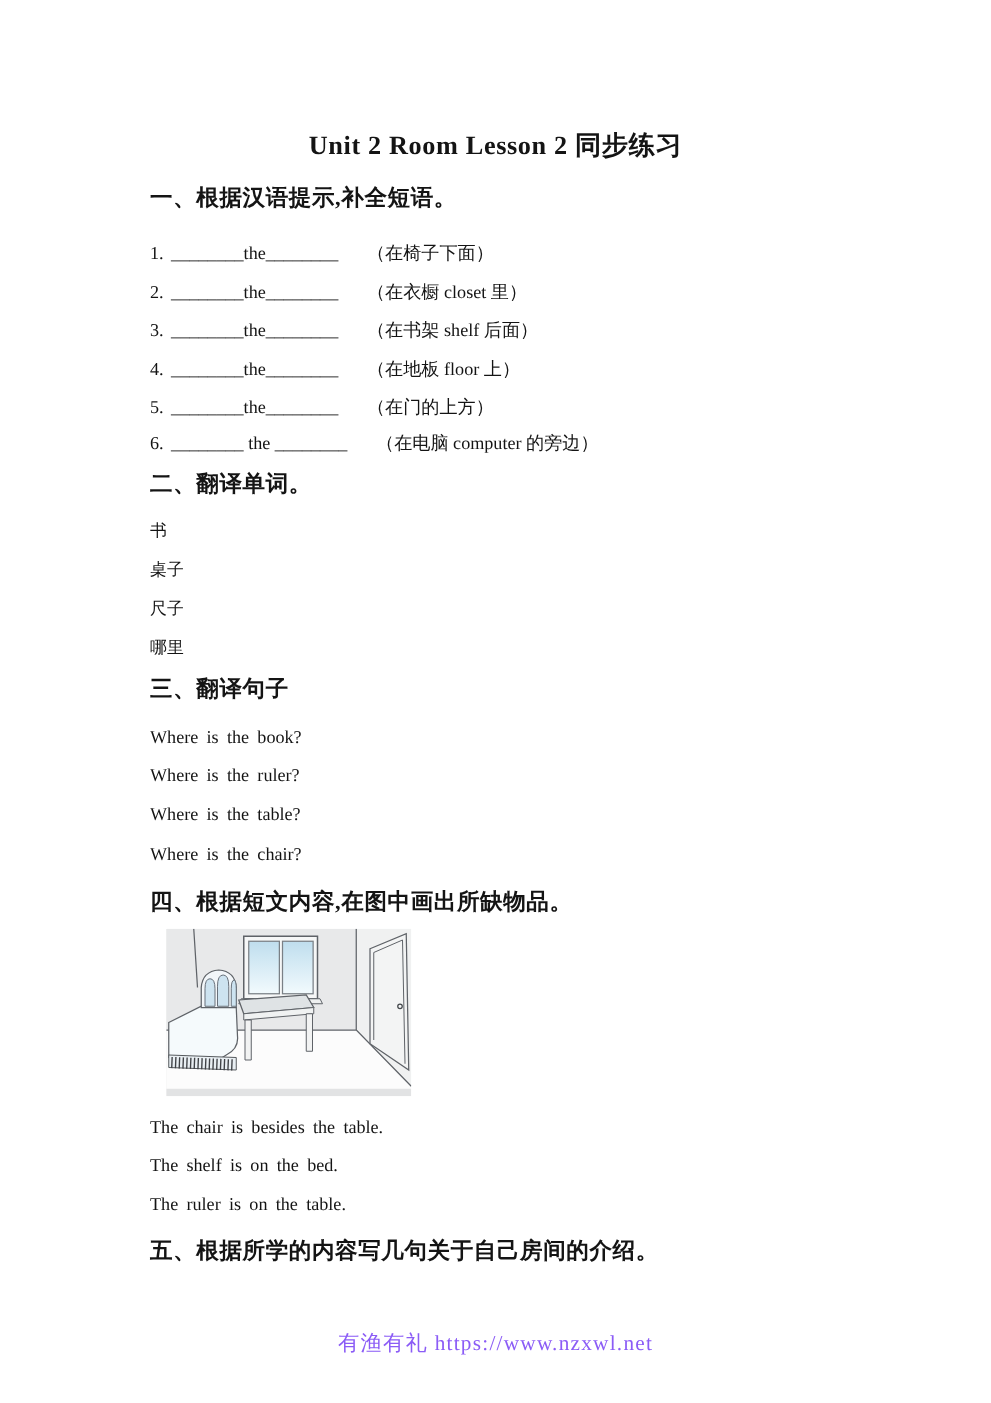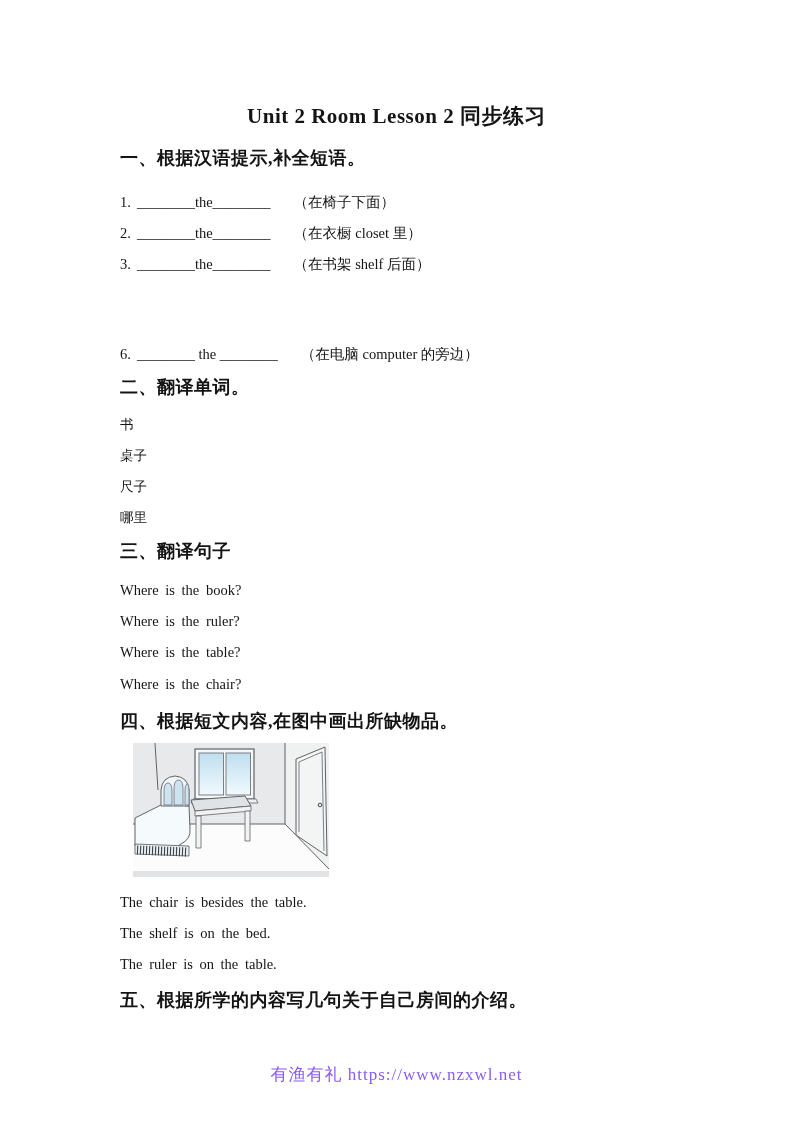--- a/index.html
+++ b/index.html
@@ -37,20 +37,26 @@
   <div class="abs heading" style="top:146px;">一、根据汉语提示,补全短语。</div>
 
   <div class="abs line" style="top:193px;">
     <span class="num">1.</span><span>________</span><span>the</span><span>________</span><span class="hint">（在椅子下面）</span>
   </div>
   <div class="abs line" style="top:224px;">
     <span class="num">2.</span><span>________</span><span>the</span><span>________</span><span class="hint">（在衣橱 closet 里）</span>
   </div>
   <div class="abs line" style="top:255px;">
     <span class="num">3.</span><span>________</span><span>the</span><span>________</span><span class="hint">（在书架 shelf 后面）</span>
+  </div>
+  <div class="abs line" style="top:286px;">
+    <span class="num">4.</span><span>________</span><span>the</span><span>________</span><span class="hint">（在地板 floor 上）</span>
+  </div>
+  <div class="abs line" style="top:316px;">
+    <span class="num">5.</span><span>________</span><span>the</span><span>________</span><span class="hint">（在门的上方）</span>
   </div>
   <div class="abs line" style="top:345px;">
     <span class="num">6.</span><span>________</span>&nbsp;<span>the</span>&nbsp;<span>________</span><span class="hint">（在电脑 computer 的旁边）</span>
   </div>
 
   <div class="abs heading" style="top:375px;">二、翻译单词。</div>
   <div class="abs line word-line" style="top:416px;">书</div>
   <div class="abs line word-line" style="top:447px;">桌子</div>
   <div class="abs line word-line" style="top:478px;">尺子</div>
   <div class="abs line word-line" style="top:509px;">哪里</div>

